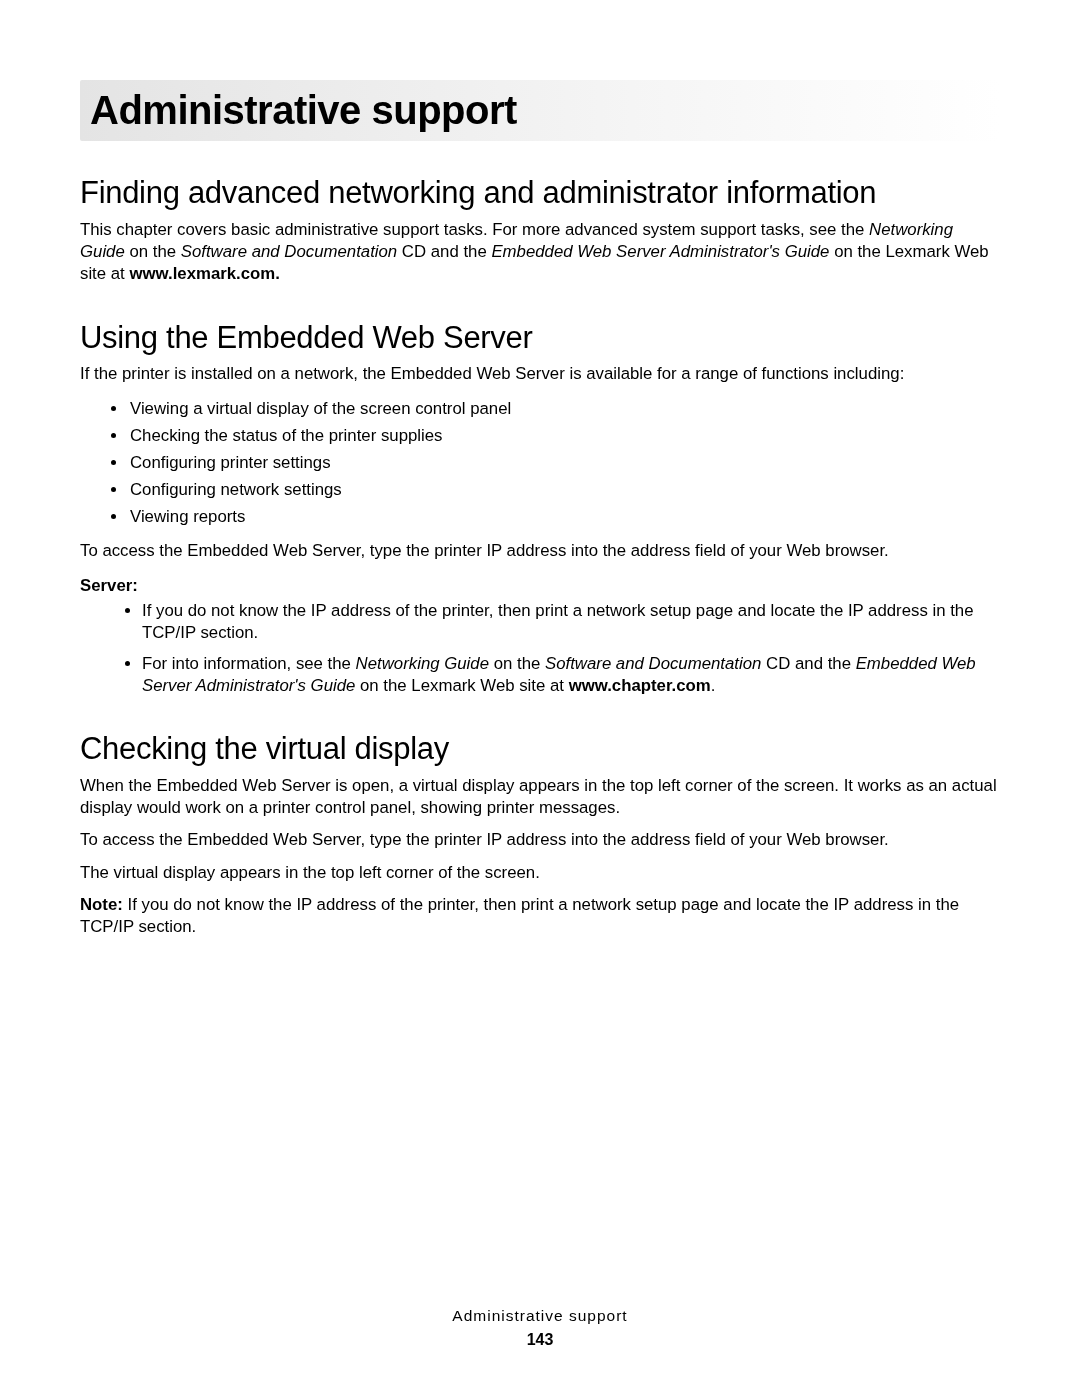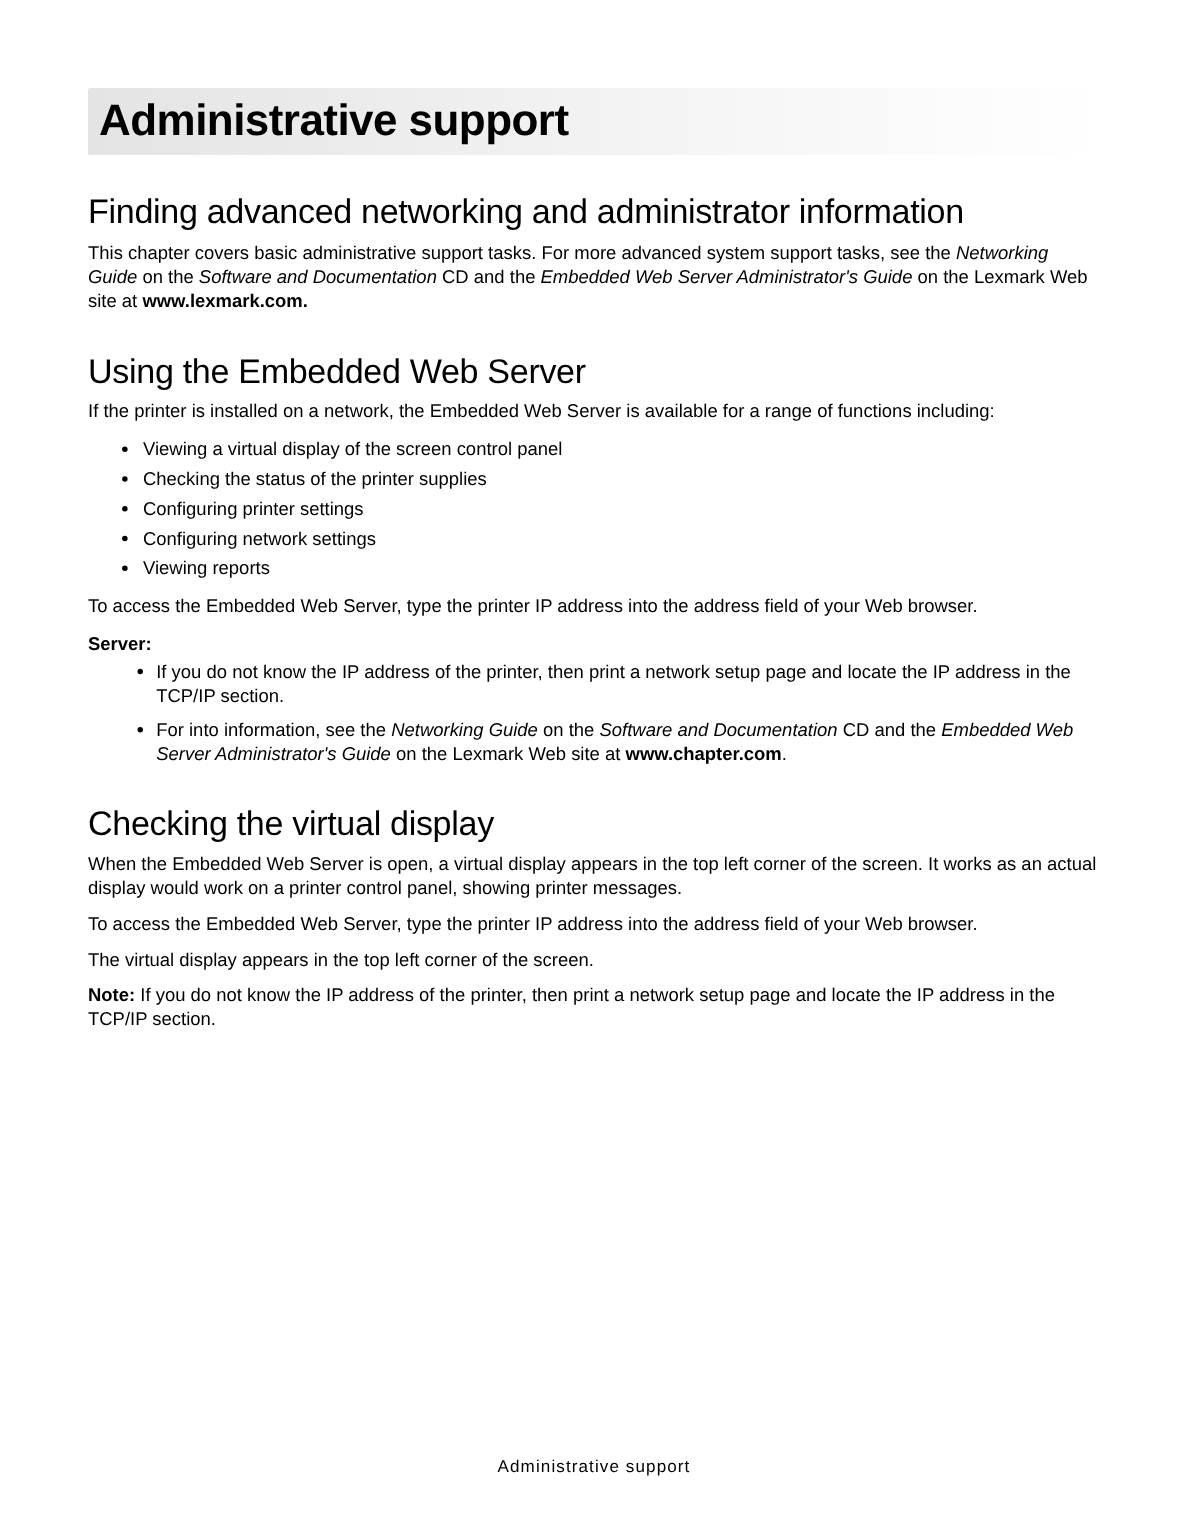--- a/index.html
+++ b/index.html
@@ -117,15 +117,16 @@
   <h2 class="section-title">Checking the virtual display</h2>
   <p class="body">When the Embedded Web Server is open, a virtual display appears in the top left corner of the screen. It works as an actual display would work on a printer control panel, showing printer messages.</p>
   <p class="body">To access the Embedded Web Server, type the printer IP address into the address field of your Web browser.</p>
   <p class="body">The virtual display appears in the top left corner of the screen.</p>
   <p class="body">
     <span class="bold">Note:</span><span> If you do not know the IP address of the printer, then print a network setup page and locate the IP address in the TCP/IP section.</span>
   </p>
 
   <div class="footer">
     <div class="footer-title">Administrative support</div>
+    <div class="footer-page">143</div>
   </div>
 
 </div>
 
 </body></html>

